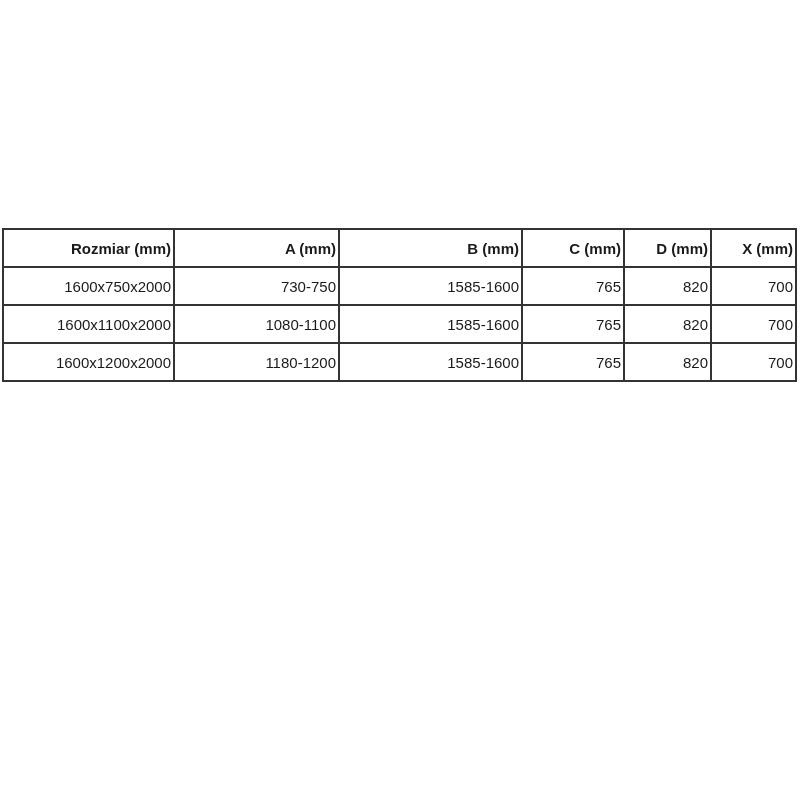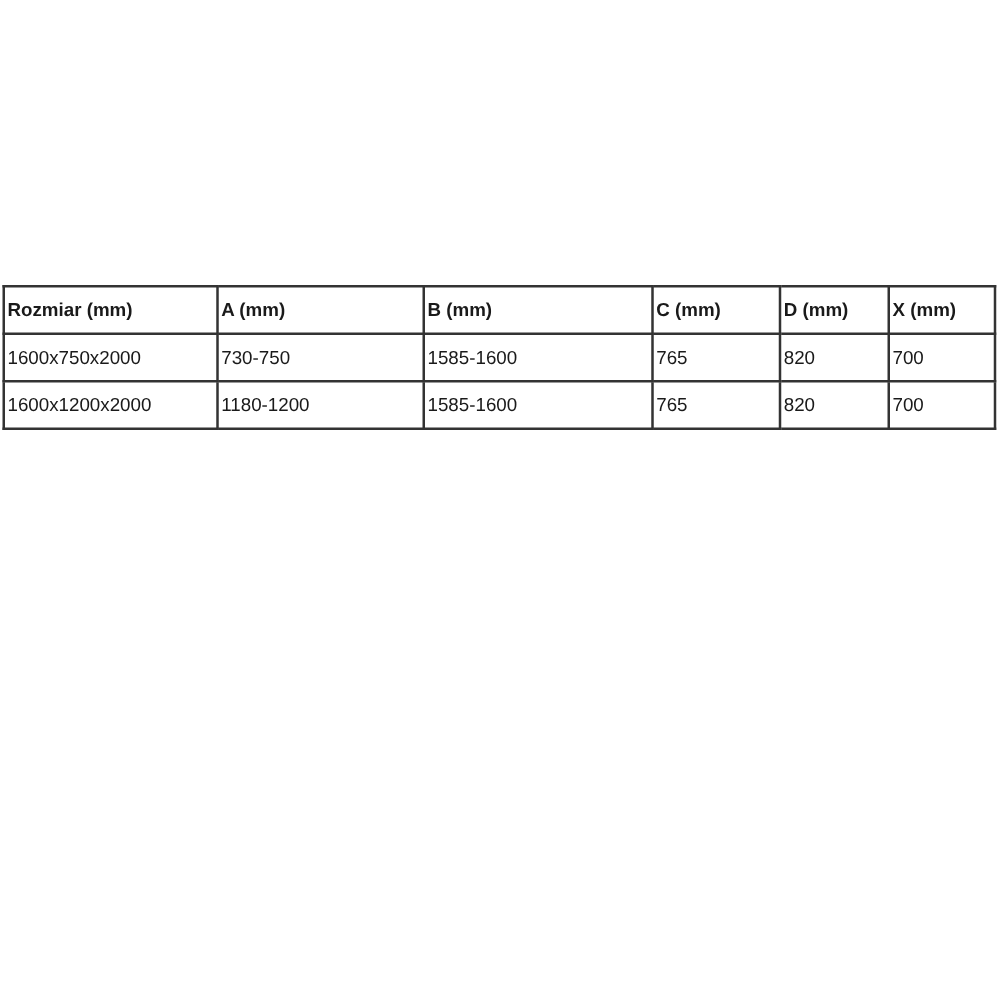--- a/index.html
+++ b/index.html
@@ -25,21 +25,21 @@
   }
   table.spec-table {
     border-collapse: collapse;
     table-layout: fixed;
     width: 793px;
     background: #ffffff;
   }
   table.spec-table th,
   table.spec-table td {
     border: 2px solid #333333;
-    text-align: left;
+    text-align: right;
     vertical-align: middle;
     height: 36px;
     padding: 0 2px;
     color: #1a1a1a;
     font-size: 15px;
     line-height: 1;
     overflow: hidden;
     white-space: nowrap;
   }
   table.spec-table th {
@@ -82,20 +82,28 @@
       <tbody>
         <tr>
           <td>1600x750x2000</td>
           <td>730-750</td>
           <td>1585-1600</td>
           <td>765</td>
           <td>820</td>
           <td>700</td>
         </tr>
         <tr>
+          <td>1600x1100x2000</td>
+          <td>1080-1100</td>
+          <td>1585-1600</td>
+          <td>765</td>
+          <td>820</td>
+          <td>700</td>
+        </tr>
+        <tr>
           <td>1600x1200x2000</td>
           <td>1180-1200</td>
           <td>1585-1600</td>
           <td>765</td>
           <td>820</td>
           <td>700</td>
         </tr>
       </tbody>
     </table>
   </div>

